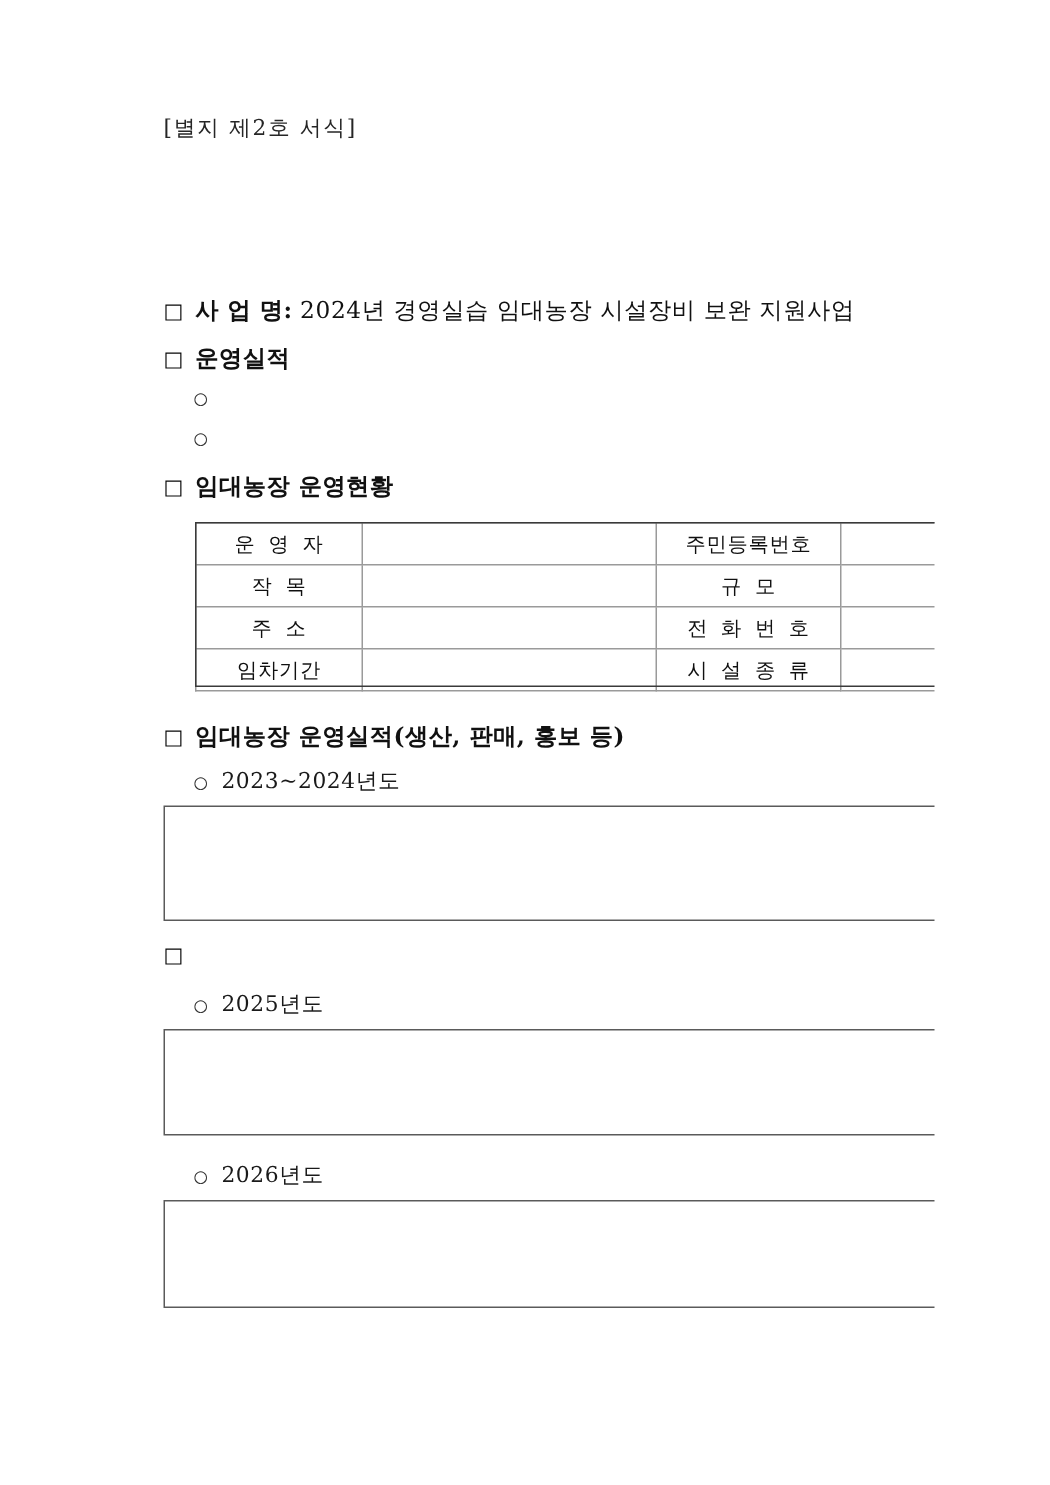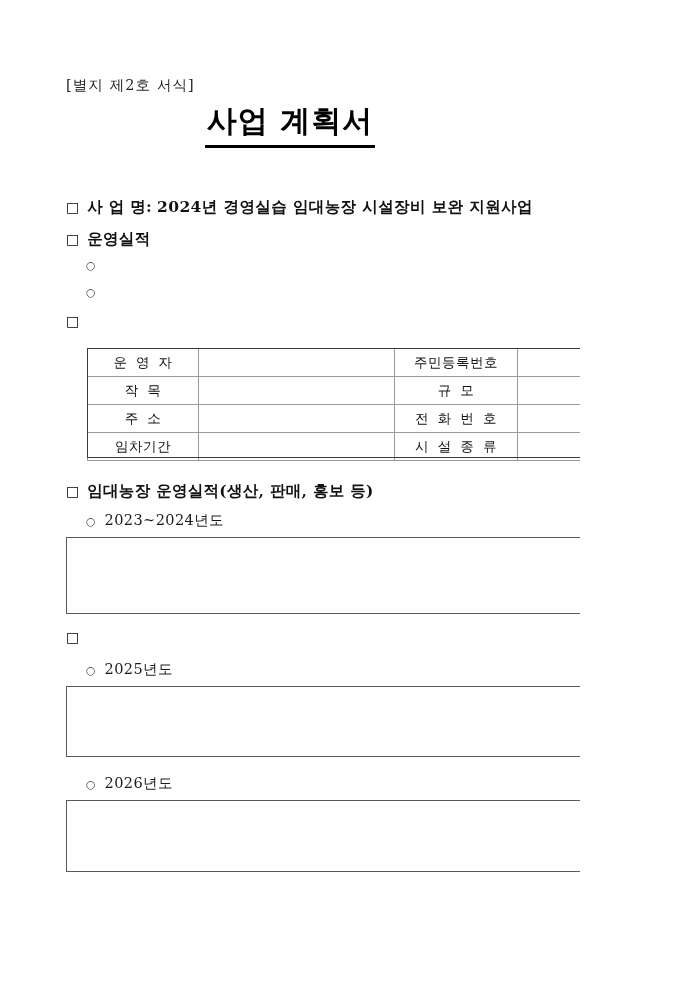--- a/index.html
+++ b/index.html
@@ -11,20 +11,21 @@
     font-family: "DejaVu Serif", "Liberation Serif", serif;
     color: #1a1a1a;
   }
   .page {
     position: relative;
     width: 580px;
     height: 990px;
     background: #ffffff;
     overflow: hidden;
     box-sizing: border-box;
+    margin-left: 43px;
   }
 
   
   .form-code {
     position: absolute;
     left: 66px;
     top: 76px;
     font-size: 14.5px;
     letter-spacing: 1.1px;
     color: #262626;
@@ -60,21 +61,21 @@
   }
   .sec .box-mark {
     font-size: 14px;
     font-weight: normal;
     line-height: 1;
     margin-right: 8px;
     color: #000000;
   }
   .sec .sec-label { letter-spacing: 0.3px; }
   .sec .sec-value {
-    font-weight: bold;
+    font-weight: normal;
     letter-spacing: 0.4px;
     margin-left: 5px;
   }
 
   
   .bullet {
     position: absolute;
     display: flex;
     align-items: baseline;
     white-space: nowrap;
@@ -134,23 +135,20 @@
     box-sizing: border-box;
   }
 </style>
 </head>
 <body>
 
 <div class="page">
 
   <div class="form-code">[별지 제2호 서식]</div>
 
-  <div class="doc-title">
-    <span class="title-inner">사업 계획서</span>
-  </div>
 
   <div class="sec" style="left:66px; top:197px;">
     <span class="box-mark">□</span>
     <span class="sec-label">사 업 명:</span>
     <span class="sec-value">2024년 경영실습 임대농장 시설장비 보완 지원사업</span>
   </div>
 
   <div class="sec" style="left:66px; top:229px;">
     <span class="box-mark">□</span>
     <span class="sec-label">운영실적</span>
@@ -161,20 +159,21 @@
     <span class="bullet-text"></span>
   </div>
 
   <div class="bullet" style="left:86px; top:287px;">
     <span class="circ-mark">○</span>
     <span class="bullet-text"></span>
   </div>
 
   <div class="sec" style="left:66px; top:314px;">
     <span class="box-mark">□</span>
+    <span class="sec-label">임대농장 운영현황</span>
   </div>
 
   <table class="info-table">
     <tbody>
       <tr>
         <td class="lab" style="width:98px;">운 영 자</td>
         <td class="val" style="width:183px;"></td>
         <td class="lab" style="width:110px;">주민등록번호</td>
         <td class="val"></td>
       </tr>

